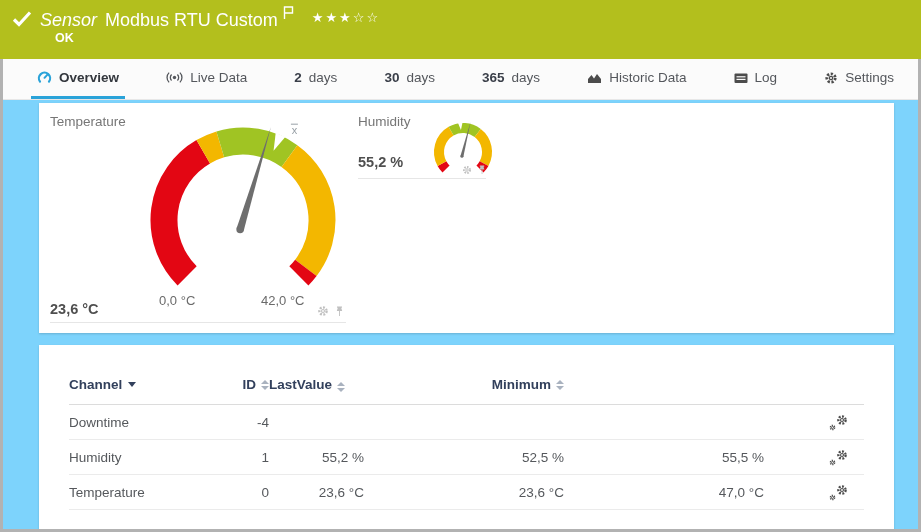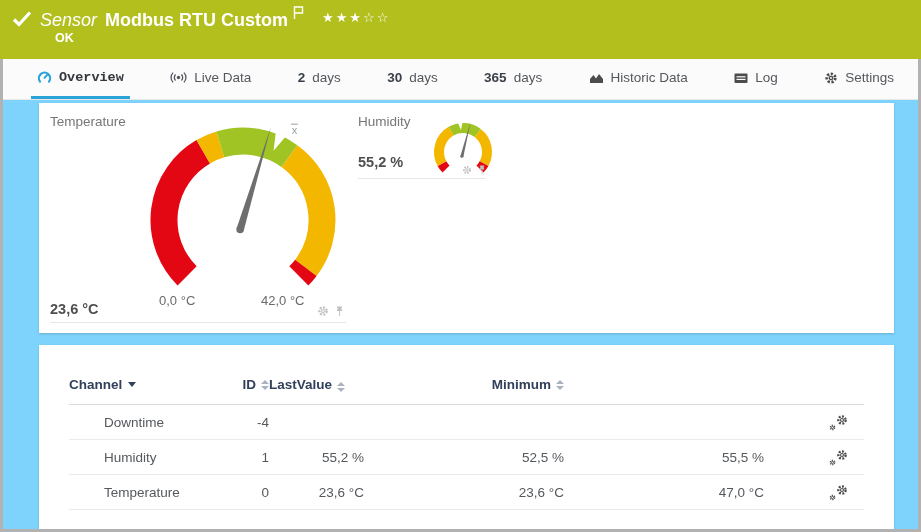--- a/index.html
+++ b/index.html
@@ -4,34 +4,34 @@
 <style>
   html,body{margin:0;padding:0;background:#fff;}
   .window{position:relative;width:921px;height:532px;overflow:hidden;background:#7dd3fc;
           font-family:"Liberation Sans", sans-serif;-webkit-font-smoothing:antialiased;}
 
   
   .statusbar{position:absolute;top:0;left:0;width:100%;height:59px;}
   .statusbar .line1{position:absolute;top:8px;left:12px;display:flex;align-items:flex-start;color:#fff;}
   .check{width:20px;height:16px;margin:3px 8px 0 0;}
   .kind{font-style:italic;font-size:18px;margin-right:8px;line-height:24px;}
-  .sname{font-weight:bold;font-size:18px;line-height:24px;}
+  .sname{font-weight:normal;font-size:18px;line-height:24px;}
   .flag{width:11px;height:14px;margin:-2px 0 0 5px;}
   .stars{font-size:13px;letter-spacing:2px;margin:0 0 0 18px;line-height:20px;cursor:pointer;}
   .oktext{position:absolute;top:31px;left:55px;color:#fff;font-weight:bold;font-size:12.5px;}
 
   
   .tabbar{position:absolute;top:59px;left:3px;right:3px;height:41px;background:#fbfbfb;
           display:flex;align-items:stretch;justify-content:space-between;
           padding:0 18px 0 28px;box-sizing:border-box;border-bottom:1px solid #e7e7e7;}
   .tab{display:flex;align-items:center;gap:7px;padding:0 6px;font-size:13.5px;color:#54575c;
        cursor:pointer;border-bottom:3px solid transparent;box-sizing:border-box;}
   .tab .tbold{font-weight:bold;color:#3a3f49;}
   .tab .tbold:empty{display:none;}
-  .tab.active{border-bottom-color:#2aa3d9;color:#33373d;font-weight:bold;font-family:Liberation Mono, monospace;}
+  .tab.active{border-bottom-color:#2aa3d9;color:#33373d;font-weight:bold;}
   .ticon{display:inline-flex;align-items:center;}
 
   
   .panel{position:absolute;left:39px;width:855px;background:#fff;box-shadow:0 1px 2px rgba(0,0,0,.16);}
   .panel-gauges{top:103px;height:230px;}
   .panel-table{top:345px;height:200px;}
 
   .tile{position:absolute;border-bottom:1px solid #e6e6e6;box-sizing:border-box;}
   .tile-temp{left:11px;top:9px;width:296px;height:211px;}
   .tile-hum{left:319px;top:9px;width:128px;height:67px;}
@@ -57,21 +57,21 @@
   .th.left{justify-content:flex-start;}
   .th2line{display:flex;flex-direction:row;align-items:flex-end;cursor:pointer;line-height:19px;}
   .th2line .l2{display:flex;align-items:center;}
   .sort{display:inline-flex;flex-direction:column;gap:2px;margin-left:5px;margin-top:5px;}
   .sort i{display:block;width:0;height:0;border-left:4px solid transparent;border-right:4px solid transparent;}
   .sort .up{border-bottom:4px solid #a9b2bf;}
   .sort .dn{border-top:4px solid #a9b2bf;}
   .caret{display:inline-block;width:0;height:0;border-left:4px solid transparent;border-right:4px solid transparent;
          border-top:5px solid #32405c;margin-left:6px;margin-top:7px;}
   .trow{height:34px;align-items:center;border-bottom:1px solid #ebebeb;color:#55585c;font-size:13.5px;}
-  .td{text-align:right;} .td.left{text-align:left;margin-left:35px;}
+  .td{text-align:right;} .td.left{text-align:left;}
   .td.icons{display:flex;justify-content:flex-end;padding-right:16px;}
   .gearpair{position:relative;width:19px;height:17px;cursor:pointer;}
   .gearpair .big{position:absolute;top:0;right:0;}
   .gearpair .small{position:absolute;bottom:0;left:0;}
 
   
   .frame{position:absolute;background:#b2b2b2;z-index:50;}
   .frame.l{left:0;top:59px;width:3px;bottom:0;}
   .frame.r{right:0;top:59px;width:3px;bottom:0;}
   .frame.b{left:0;right:0;bottom:0;height:3px;}

